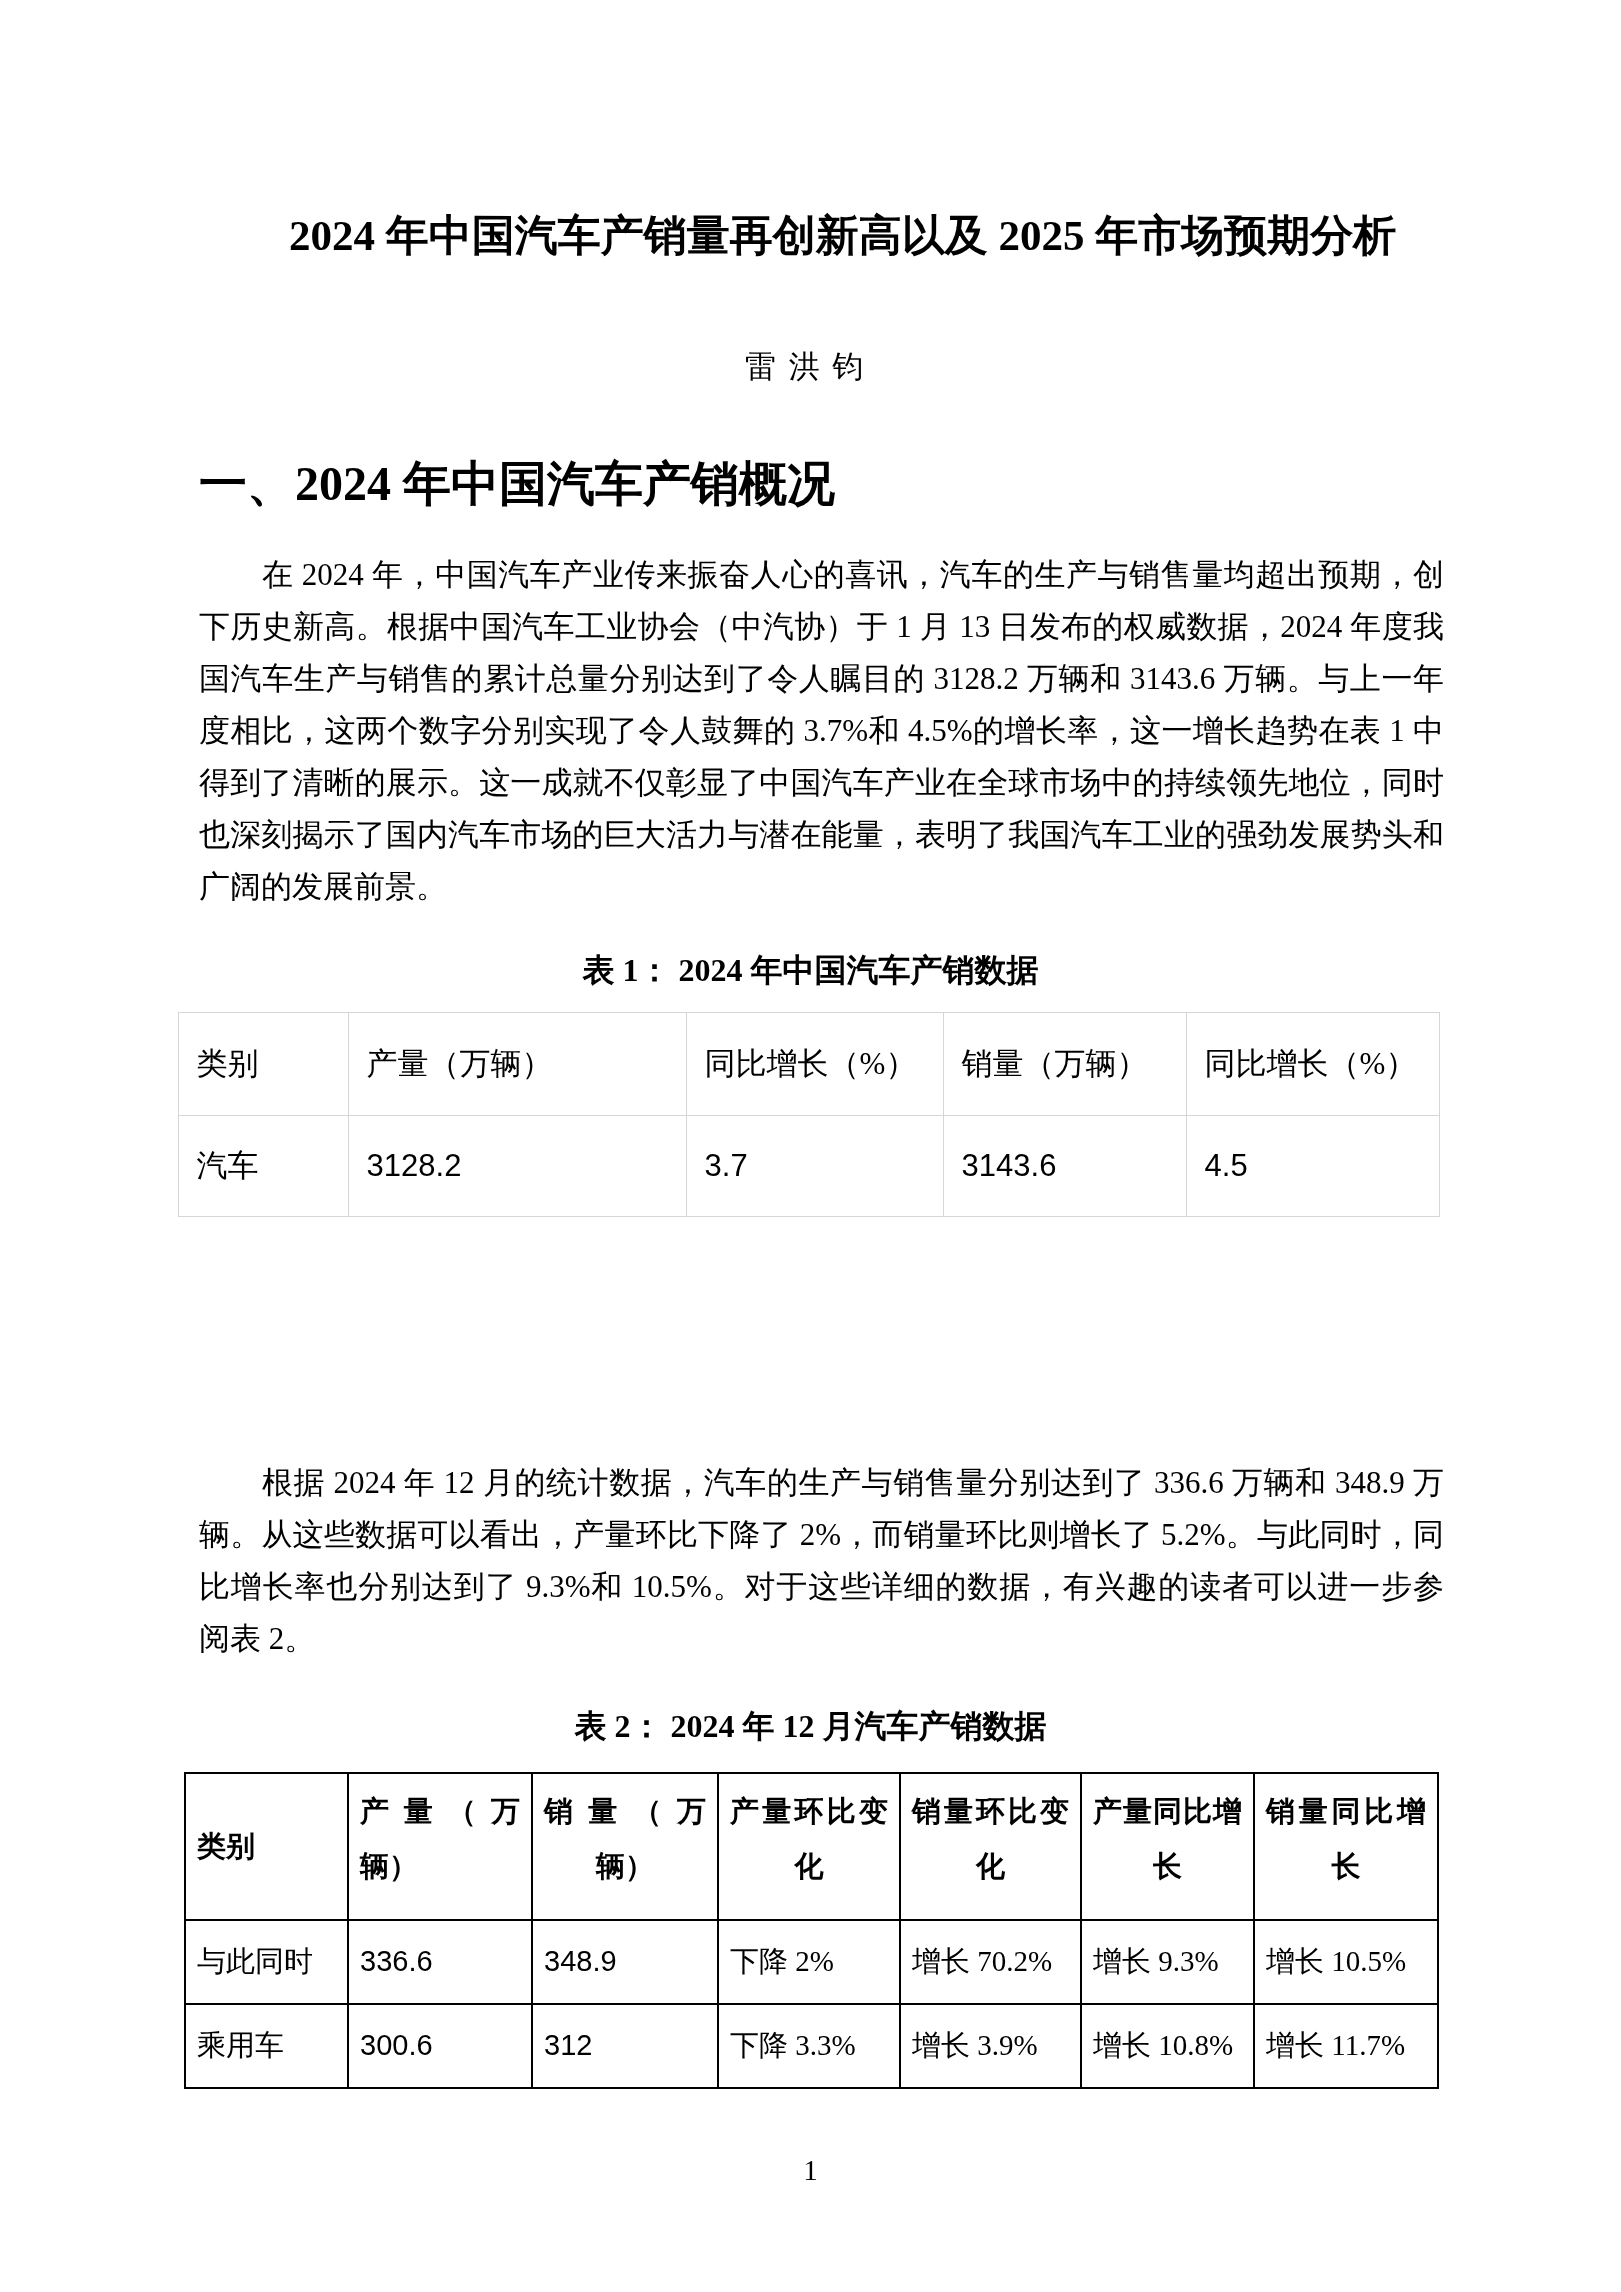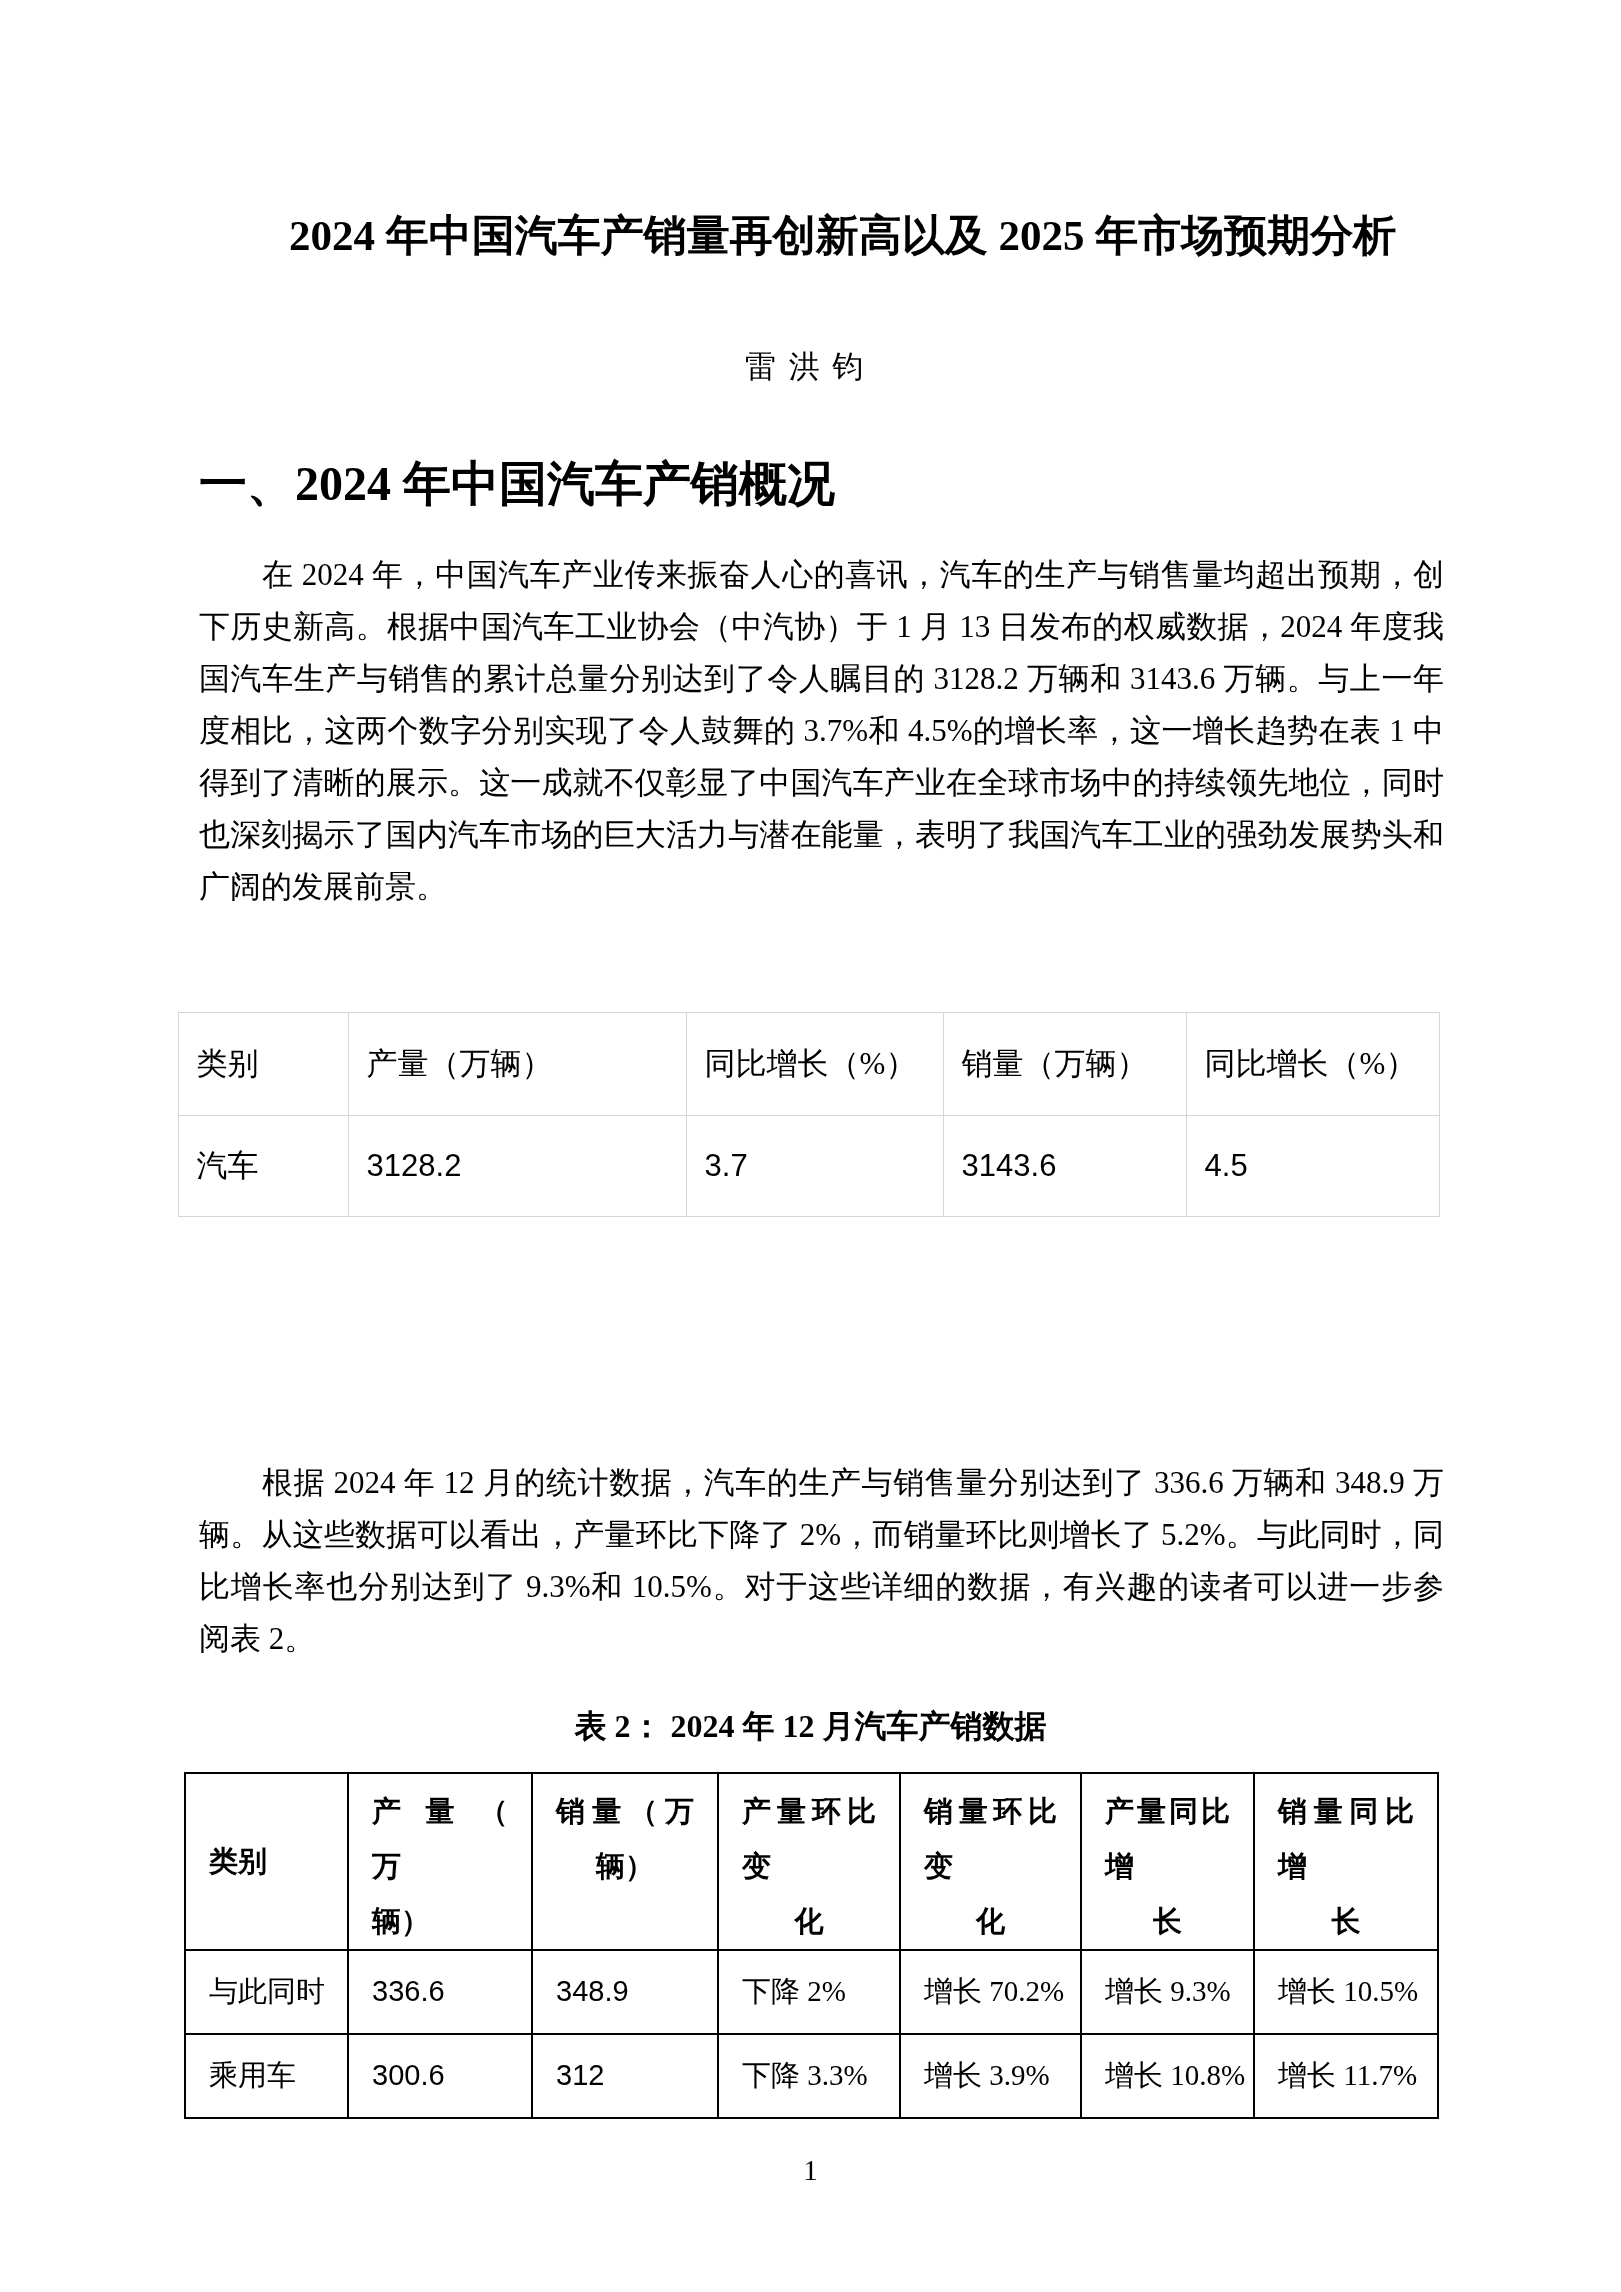--- a/index.html
+++ b/index.html
@@ -98,21 +98,21 @@
     position: absolute;
     top: 1772px;
     left: 184px;
     width: 1254px;
     border-collapse: collapse;
     table-layout: fixed;
     font-size: 29px;
   }
   .table-2 td {
     border: 2px solid #000000;
-    padding: 0 23px;
+    padding: 0 11px;
     overflow: hidden;
   }
   .table-2 .t2-head td {
     height: 135px;
     font-weight: bold;
     vertical-align: top;
     padding-top: 9.8px;
     line-height: 55px;
   }
   .table-2 .t2-head td.label-cell {
@@ -145,20 +145,21 @@
 <div class="page">
 
   <div class="doc-title">2024 年中国汽车产销量再创新高以及 2025 年市场预期分析</div>
 
   <div class="doc-author">雷洪钧</div>
 
   <div class="section-heading">一、2024 年中国汽车产销概况</div>
 
   <div class="body-para para-1">在 2024 年，中国汽车产业传来振奋人心的喜讯，汽车的生产与销售量均超出预期，创下历史新高。根据中国汽车工业协会（中汽协）于 1 月 13 日发布的权威数据，2024 年度我国汽车生产与销售的累计总量分别达到了令人瞩目的 3128.2 万辆和 3143.6 万辆。与上一年度相比，这两个数字分别实现了令人鼓舞的 3.7%和 4.5%的增长率，这一增长趋势在表 1 中得到了清晰的展示。这一成就不仅彰显了中国汽车产业在全球市场中的持续领先地位，同时也深刻揭示了国内汽车市场的巨大活力与潜在能量，表明了我国汽车工业的强劲发展势头和广阔的发展前景。</div>
 
+  <div class="table-caption caption-1">表 1： 2024 年中国汽车产销数据</div>
 
   <table class="table-1">
     <colgroup>
       <col style="width:170px">
       <col style="width:338px">
       <col style="width:257px">
       <col style="width:243px">
       <col style="width:253px">
     </colgroup>
     <tbody>

